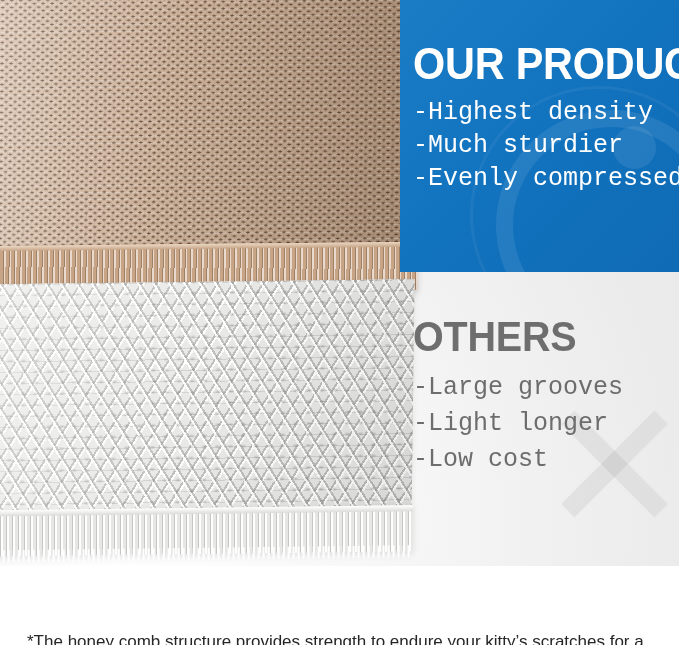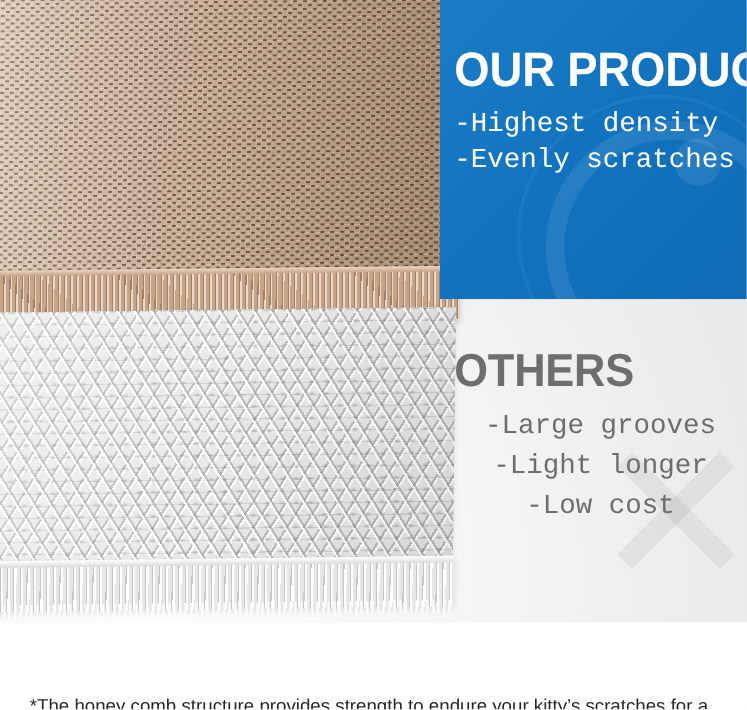--- a/index.html
+++ b/index.html
@@ -184,21 +184,20 @@
     color:#6e6e6e;white-space:nowrap;
   }
   .list-others{
     position:absolute;left:413px;top:370px;width:266px;
     color:#6d6d6d;
   }
   .list-others li{
     list-style:none;
     font-size:25px;line-height:36px;font-weight:400;
     white-space:nowrap;
-    text-align:center;
   }
   ul{margin:0;padding:0;font-family:Liberation Mono, monospace;}
 
   
   .wm-x{position:absolute;left:548px;top:398px;width:132px;height:132px;}
   .wm-x i{
     position:absolute;left:50%;top:0;width:19px;height:132px;
     margin-left:-9.5px;background:rgba(0,0,0,.055);display:block;
   }
   .wm-x i.a{transform:rotate(45deg);}
@@ -249,21 +248,22 @@
       <div class="fill"></div>
       <div class="wm-arc"></div>
       <div class="wm-ring"></div>
       <div class="wm-eye"></div>
     </div>
 
     <div class="head-product">OUR PRODUCT</div>
 
     <ul class="list-product">
       <li>-Highest density</li>
-      <li>-Evenly scratches</li>
+      <li>-Much sturdier</li>
+      <li>-Evenly compressed</li>
     </ul>
 
     <div class="wm-x">
       <i class="a"></i>
       <i class="b"></i>
     </div>
 
     <div class="head-others">OTHERS</div>
 
     <ul class="list-others">

